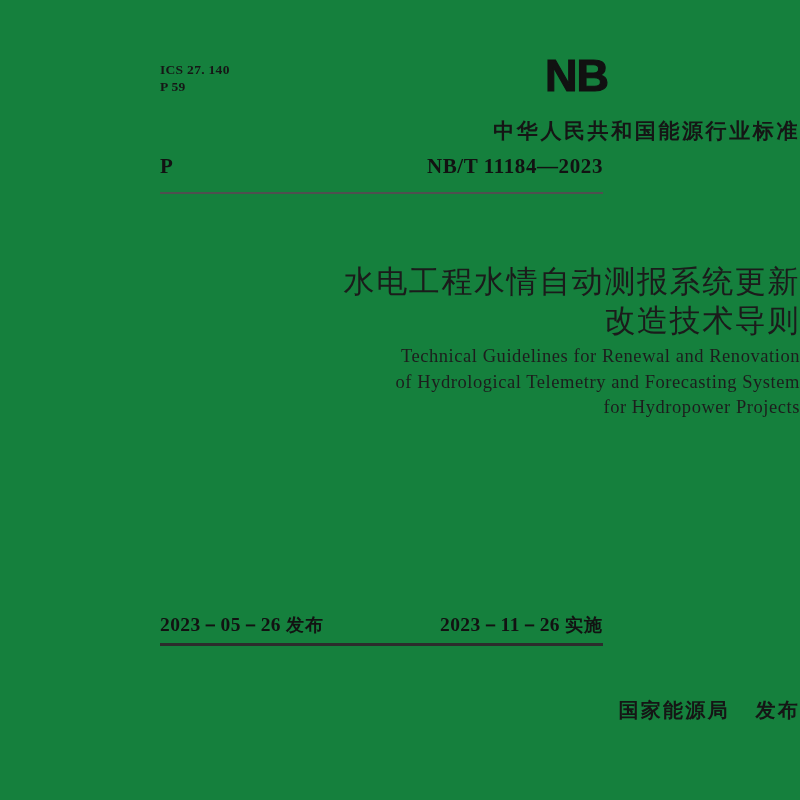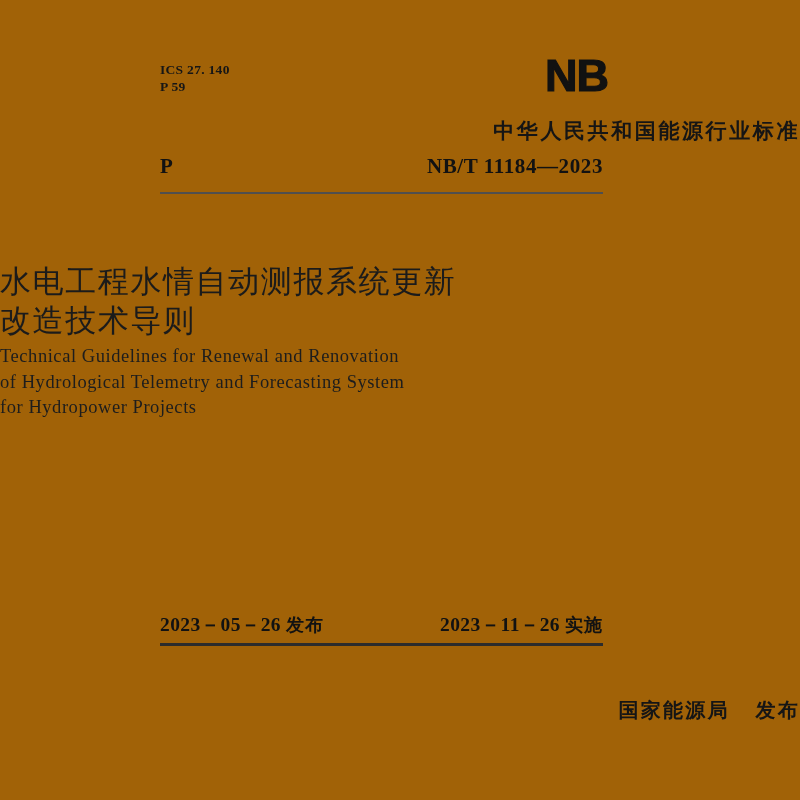--- a/index.html
+++ b/index.html
@@ -15,21 +15,21 @@
     color: #1a1a1a;
     overflow: hidden;
     -webkit-font-smoothing: antialiased;
   }
 
   .page {
     position: absolute;
     left: 0; top: 0;
     width: 800px;
     height: 800px;
-    background: #a16207;
+    background: #15803d;
   }
 
   
   .ics-block {
     position: absolute;
     left: 160px;
     top: 61px;
     font-family: "Liberation Serif", "DejaVu Serif", serif;
     font-weight: bold;
     font-size: 13.5px;
@@ -98,36 +98,36 @@
     height: 2px;
     background: #4f4f4f;
   }
 
   
   .title-cn {
     position: absolute;
     left: 0;
     right: 0;
     top: 262px;
-    text-align: left;
+    text-align: right;
     font-family: "DejaVu Serif", "Liberation Serif", serif;
     font-size: 31px;
     line-height: 39px;
     letter-spacing: 1.6px;
     color: #1b1b1b;
     font-weight: normal;
   }
   .title-cn .tline { display: block; }
 
   .title-en {
     position: absolute;
     left: 0;
     right: 0;
     top: 344px;
-    text-align: left;
+    text-align: right;
     font-family: "Liberation Serif", "DejaVu Serif", serif;
     font-size: 18.5px;
     line-height: 25.5px;
     letter-spacing: 0.55px;
     color: #1d1d1d;
     font-weight: normal;
   }
   .title-en .eline { display: block; }
 
   

